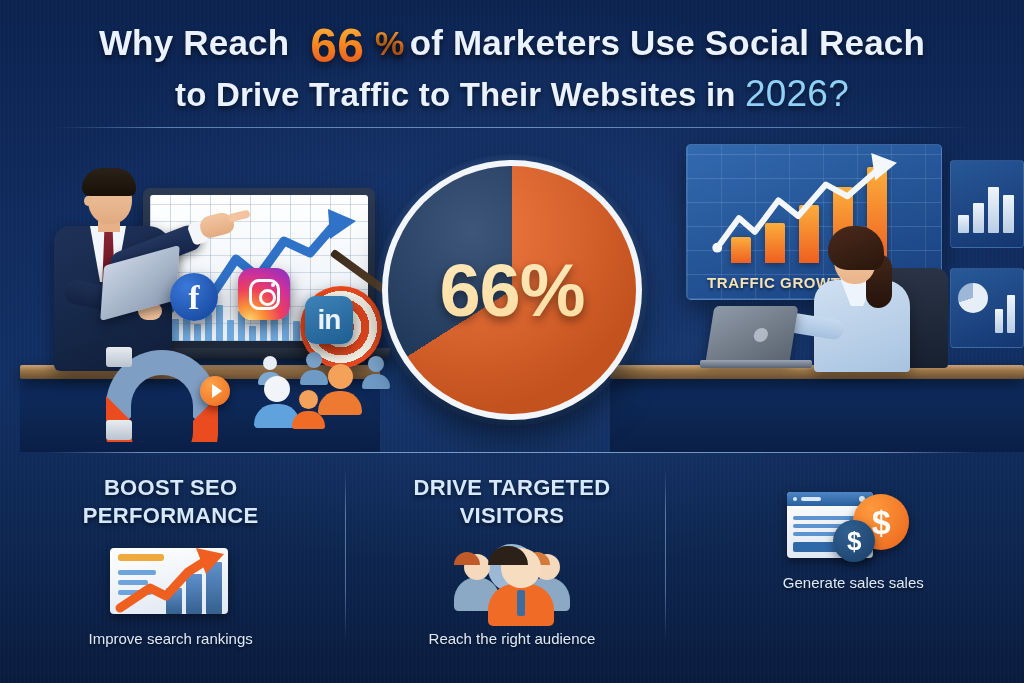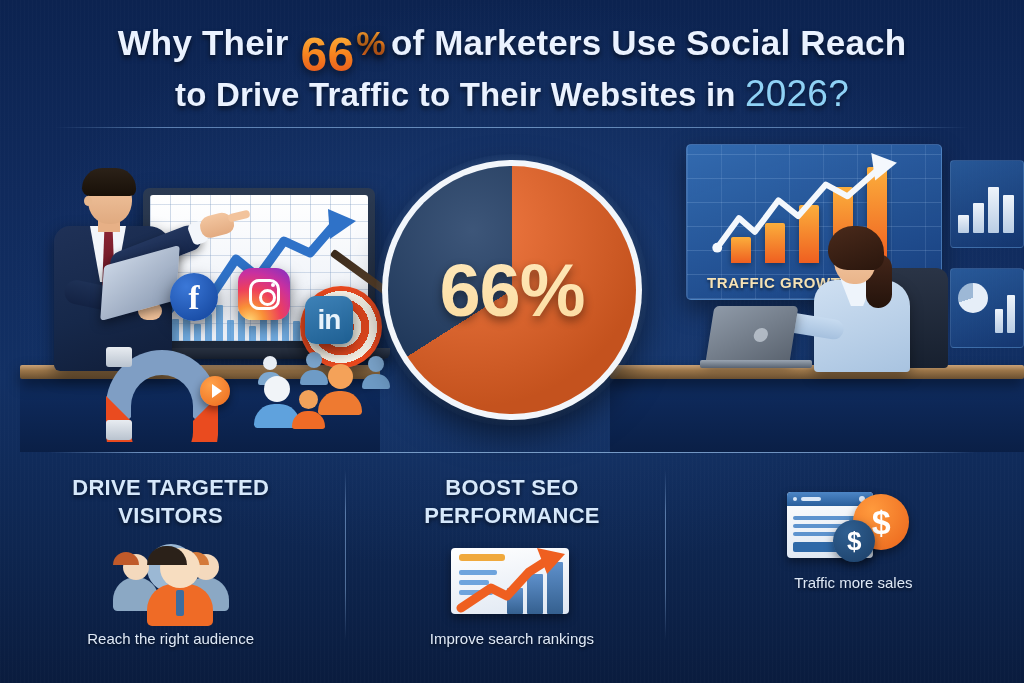--- a/index.html
+++ b/index.html
@@ -27,21 +27,21 @@
     white-space:nowrap;
   }
   .tl1{position:absolute;top:18px;font-size:35px;line-height:42px;}
   .tl2{position:absolute;top:74px;font-size:33px;line-height:40px;}
   .title-line span{display:inline-block;vertical-align:baseline;}
   .hl-num{
     font-size:48px;font-weight:bold;
     background:linear-gradient(180deg,#fbb03b 0%,#f7861f 45%,#e8571d 100%);
     -webkit-background-clip:text;background-clip:text;color:transparent;
     text-shadow:none;filter:drop-shadow(0 3px 4px rgba(0,0,0,.5));
-    margin:0 2px;position:relative;top:16px;
+    margin:0 11px;position:relative;top:7px;
   }
   .hl-pct{
     font-size:33px;font-weight:bold;
     background:linear-gradient(180deg,#fbb03b 0%,#f7861f 45%,#e8571d 100%);
     -webkit-background-clip:text;background-clip:text;color:transparent;
     filter:drop-shadow(0 3px 4px rgba(0,0,0,.5));margin-right:5px;
   }
   .hl-year{
     font-size:37px;font-weight:normal;color:#8fd2f5;
     text-shadow:0 3px 5px rgba(0,0,0,.5);
@@ -236,21 +236,21 @@
   .coin-o{left:66px;top:6px;width:56px;height:56px;background:radial-gradient(circle at 34% 28%,#ff9a3d,#ea641b);font-size:34px;}
   .coin-b{left:46px;top:32px;width:42px;height:42px;background:radial-gradient(circle at 34% 28%,#2f5f91,#1c3f67);font-size:26px;}
 </style>
 </head>
 <body>
 
 <div class="stage">
 
   <div class="header">
     <div class="title-line tl1">
-      <span>Why Their</span>
+      <span>Why Reach</span>
       <span class="hl-num">66</span><span class="hl-pct">%</span><span>of Marketers Use Social Reach</span>
     </div>
     <div class="title-line tl2">
       <span>to Drive Traffic to Their Websites in</span>
       <span class="hl-year">2026?</span>
     </div>
   </div>
   <div class="hdivider"></div>
 
   <div class="scene">
@@ -404,55 +404,20 @@
     </div>
   </div>
 
   <div class="hdivider2"></div>
   <div class="vdiv vd1"></div>
   <div class="vdiv vd2"></div>
 
   <div class="cols">
 
     <div class="col">
-      <div class="col-h">DRIVE TARGETED
-VISITORS</div>
-      <div class="col-icon">
-        <div class="pi">
-          <div class="p" style="left:6px;top:12px">
-            <i style="width:26px;height:26px;background:#f4d9bd;margin:0 auto;position:relative;z-index:2"></i>
-            <u style="width:46px;height:34px;background:#8ba8c4;position:relative;z-index:1;margin-top:-3px"></u>
-          </div>
-          <div class="p" style="left:6px;top:10px;z-index:3">
-            <i style="width:26px;height:13px;border-radius:13px 13px 0 0;background:#c05a2a;margin:0 auto"></i>
-          </div>
-          <div class="p" style="left:76px;top:12px">
-            <i style="width:26px;height:26px;background:#f4d9bd;margin:0 auto;position:relative;z-index:2"></i>
-            <u style="width:46px;height:34px;background:#8ba8c4;position:relative;z-index:1;margin-top:-3px"></u>
-          </div>
-          <div class="p" style="left:76px;top:10px;z-index:3">
-            <i style="width:26px;height:13px;border-radius:13px 13px 0 0;background:#d4793a;margin:0 auto"></i>
-          </div>
-          <div class="halo"></div>
-          <div class="p" style="left:40px;top:6px;z-index:5">
-            <i style="width:40px;height:40px;background:#f7ddc0;margin:0 auto;position:relative;z-index:2"></i>
-            <u style="width:66px;height:42px;background:#ef6b26;position:relative;z-index:1;margin-top:-4px"></u>
-          </div>
-          <div class="p" style="left:40px;top:4px;z-index:6">
-            <i style="width:40px;height:19px;border-radius:20px 20px 0 0;background:#2b2119;margin:0 auto"></i>
-          </div>
-          <div class="p" style="left:69px;top:48px;z-index:7">
-            <i style="width:8px;height:26px;border-radius:2px;background:#3d6d9e"></i>
-          </div>
-        </div>
-      </div>
-      <div class="col-sub">Reach the right audience</div>
-    </div>
-
-    <div class="col">
       <div class="col-h">BOOST SEO
 PERFORMANCE</div>
       <div class="col-icon">
         <div class="seo">
           <div class="panel"></div>
           <div class="hb"></div>
           <div class="ln" style="top:26px;width:38px"></div>
           <div class="ln" style="top:36px;width:30px"></div>
           <div class="ln" style="top:46px;width:34px"></div>
           <div class="bar" style="left:56px;width:16px;height:26px"></div>
@@ -461,34 +426,69 @@
           <svg class="arrow" viewBox="0 0 114 68">
             <polyline points="6,62 36,42 52,50 74,26 96,12" fill="none" stroke="#ef5f20" stroke-width="9" stroke-linejoin="round" stroke-linecap="round"></polyline>
             <polygon points="82,2 110,8 92,28" fill="#ef5f20"></polygon>
           </svg>
         </div>
       </div>
       <div class="col-sub">Improve search rankings</div>
     </div>
 
     <div class="col">
+      <div class="col-h">DRIVE TARGETED
+VISITORS</div>
+      <div class="col-icon">
+        <div class="pi">
+          <div class="p" style="left:6px;top:12px">
+            <i style="width:26px;height:26px;background:#f4d9bd;margin:0 auto;position:relative;z-index:2"></i>
+            <u style="width:46px;height:34px;background:#8ba8c4;position:relative;z-index:1;margin-top:-3px"></u>
+          </div>
+          <div class="p" style="left:6px;top:10px;z-index:3">
+            <i style="width:26px;height:13px;border-radius:13px 13px 0 0;background:#c05a2a;margin:0 auto"></i>
+          </div>
+          <div class="p" style="left:76px;top:12px">
+            <i style="width:26px;height:26px;background:#f4d9bd;margin:0 auto;position:relative;z-index:2"></i>
+            <u style="width:46px;height:34px;background:#8ba8c4;position:relative;z-index:1;margin-top:-3px"></u>
+          </div>
+          <div class="p" style="left:76px;top:10px;z-index:3">
+            <i style="width:26px;height:13px;border-radius:13px 13px 0 0;background:#d4793a;margin:0 auto"></i>
+          </div>
+          <div class="halo"></div>
+          <div class="p" style="left:40px;top:6px;z-index:5">
+            <i style="width:40px;height:40px;background:#f7ddc0;margin:0 auto;position:relative;z-index:2"></i>
+            <u style="width:66px;height:42px;background:#ef6b26;position:relative;z-index:1;margin-top:-4px"></u>
+          </div>
+          <div class="p" style="left:40px;top:4px;z-index:6">
+            <i style="width:40px;height:19px;border-radius:20px 20px 0 0;background:#2b2119;margin:0 auto"></i>
+          </div>
+          <div class="p" style="left:69px;top:48px;z-index:7">
+            <i style="width:8px;height:26px;border-radius:2px;background:#3d6d9e"></i>
+          </div>
+        </div>
+      </div>
+      <div class="col-sub">Reach the right audience</div>
+    </div>
+
+    <div class="col">
       <div class="col-icon">
         <div class="leads">
           <div class="win">
             <div class="tb"></div>
             <div class="dot" style="left:6px"></div>
             <div class="dot" style="left:14px;width:20px;border-radius:2px"></div>
             <div class="dot" style="right:8px;width:6px;height:6px;top:4px"></div>
             <div class="tl" style="top:24px;width:64px"></div>
             <div class="tl" style="top:32px;width:54px"></div>
             <div class="tl" style="top:40px;width:60px"></div>
             <div class="chk"></div>
             <div class="btn"></div>
           </div>
           <div class="coin coin-o">$</div>
           <div class="coin coin-b">$</div>
         </div>
       </div>
-      <div class="col-sub">Traffic more sales</div>
+      <div class="col-sub">Generate sales sales</div>
     </div>
 
   </div>
 </div>
 
 </body></html>

